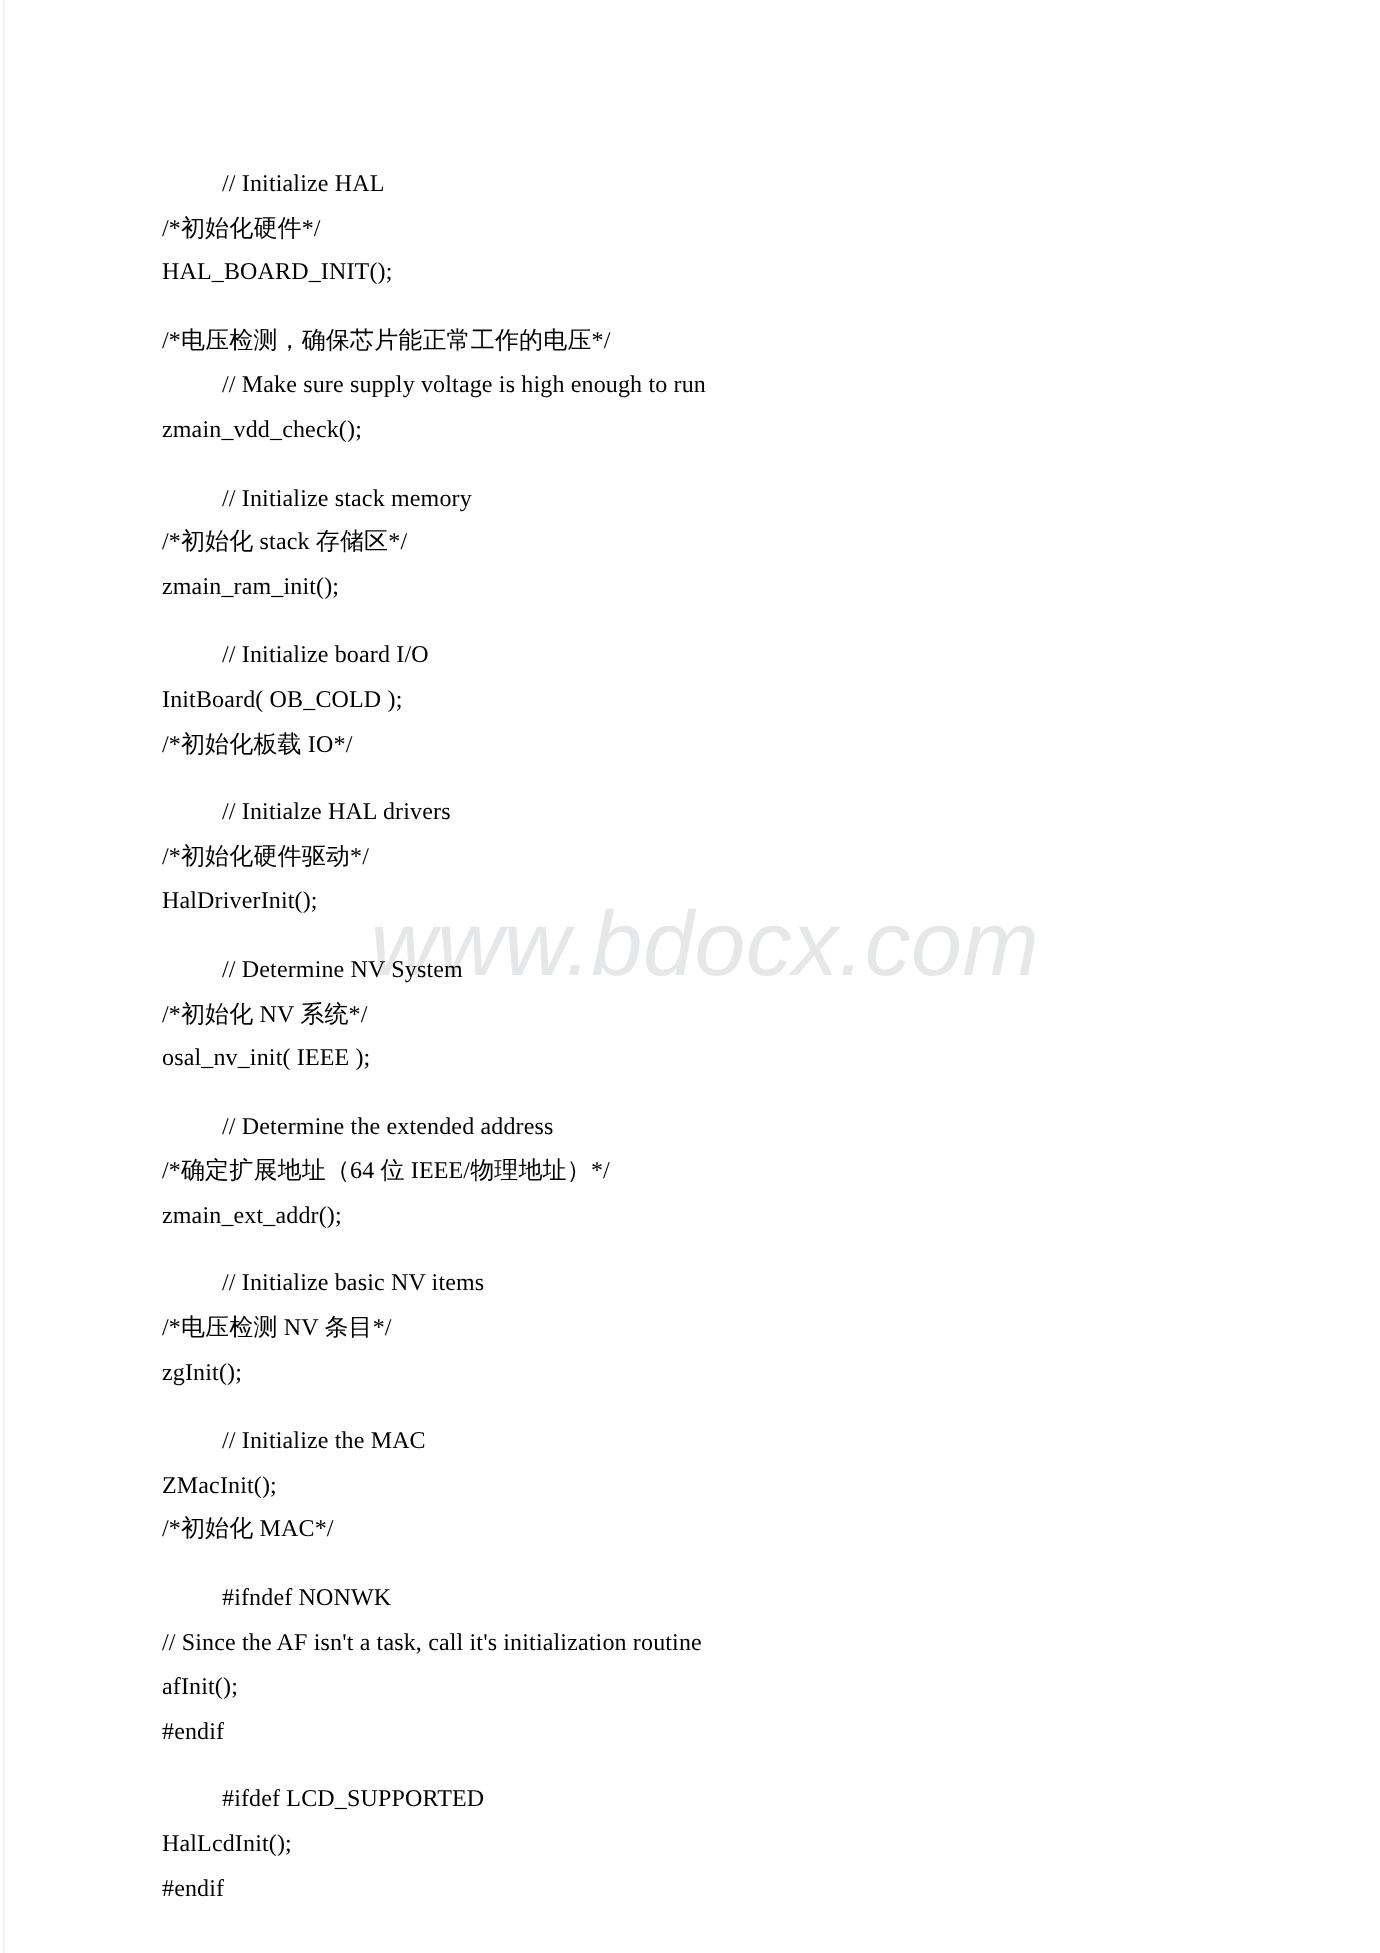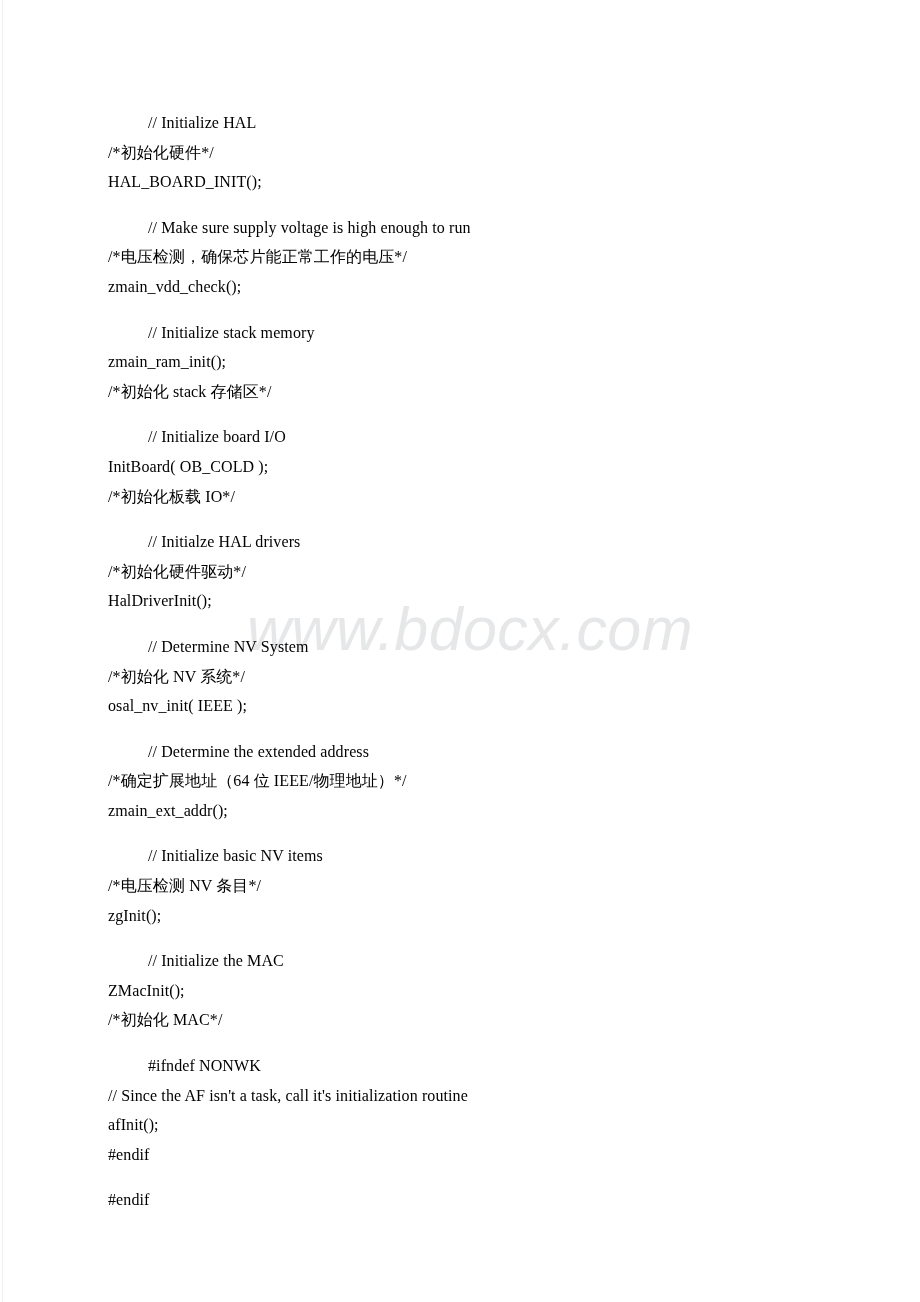--- a/index.html
+++ b/index.html
@@ -75,27 +75,27 @@
 
   <div id="left-rule"></div>
 
   <div id="watermark">www.bdocx.com</div>
 
   <div id="code-block">
       <div class="code-line indent">// Initialize HAL</div>
       <div class="code-line">/*初始化硬件*/</div>
       <div class="code-line">HAL_BOARD_INIT();</div>
       <div class="code-line blank"></div>
+      <div class="code-line">/*电压检测，确保芯片能正常工作的电压*/</div>
       <div class="code-line indent">// Make sure supply voltage is high enough to run</div>
-      <div class="code-line">/*电压检测，确保芯片能正常工作的电压*/</div>
       <div class="code-line">zmain_vdd_check();</div>
       <div class="code-line blank"></div>
       <div class="code-line indent">// Initialize stack memory</div>
+      <div class="code-line">/*初始化 stack 存储区*/</div>
       <div class="code-line">zmain_ram_init();</div>
-      <div class="code-line">/*初始化 stack 存储区*/</div>
       <div class="code-line blank"></div>
       <div class="code-line indent">// Initialize board I/O</div>
       <div class="code-line">InitBoard( OB_COLD );</div>
       <div class="code-line">/*初始化板载 IO*/</div>
       <div class="code-line blank"></div>
       <div class="code-line indent">// Initialze HAL drivers</div>
       <div class="code-line">/*初始化硬件驱动*/</div>
       <div class="code-line">HalDriverInit();</div>
       <div class="code-line blank"></div>
       <div class="code-line indent">// Determine NV System</div>
@@ -112,16 +112,18 @@
       <div class="code-line blank"></div>
       <div class="code-line indent">// Initialize the MAC</div>
       <div class="code-line">ZMacInit();</div>
       <div class="code-line">/*初始化 MAC*/</div>
       <div class="code-line blank"></div>
       <div class="code-line indent">#ifndef NONWK</div>
       <div class="code-line">// Since the AF isn't a task, call it's initialization routine</div>
       <div class="code-line">afInit();</div>
       <div class="code-line">#endif</div>
       <div class="code-line blank"></div>
+      <div class="code-line indent">#ifdef LCD_SUPPORTED</div>
+      <div class="code-line">HalLcdInit();</div>
       <div class="code-line">#endif</div>
     </div>
 
 </div>
 
 </body></html>

